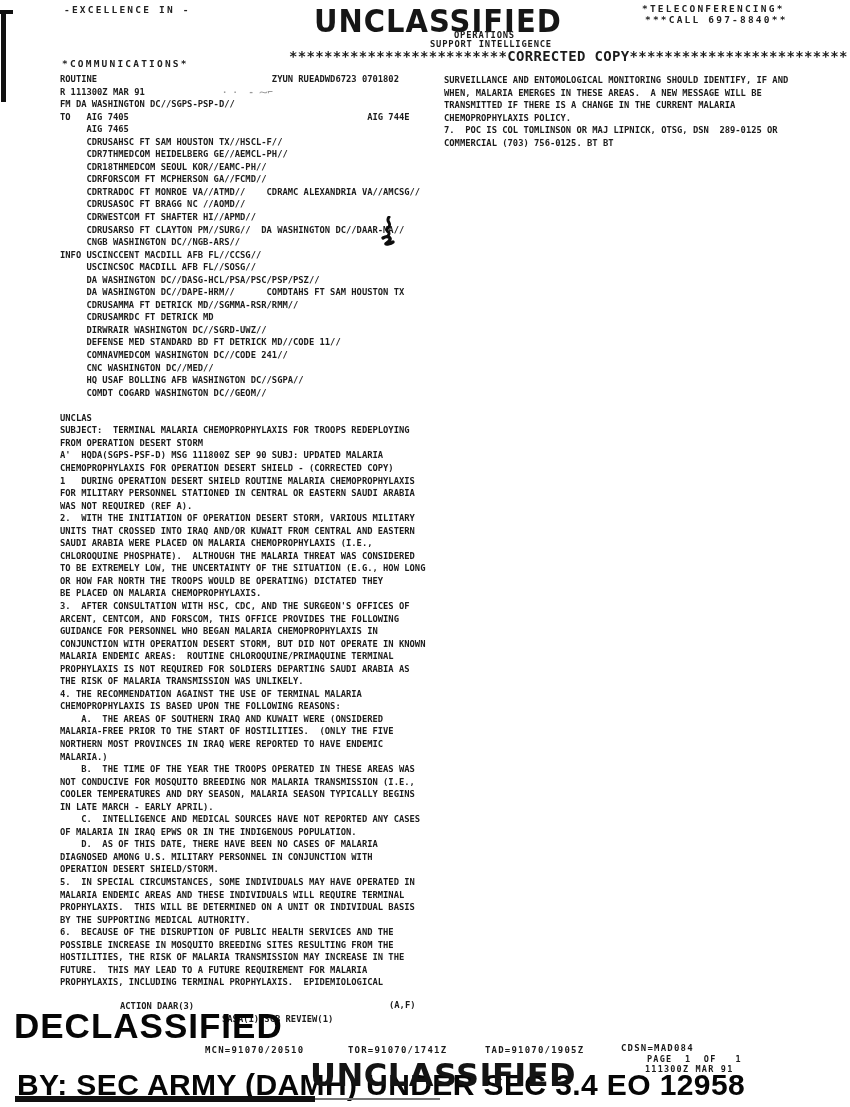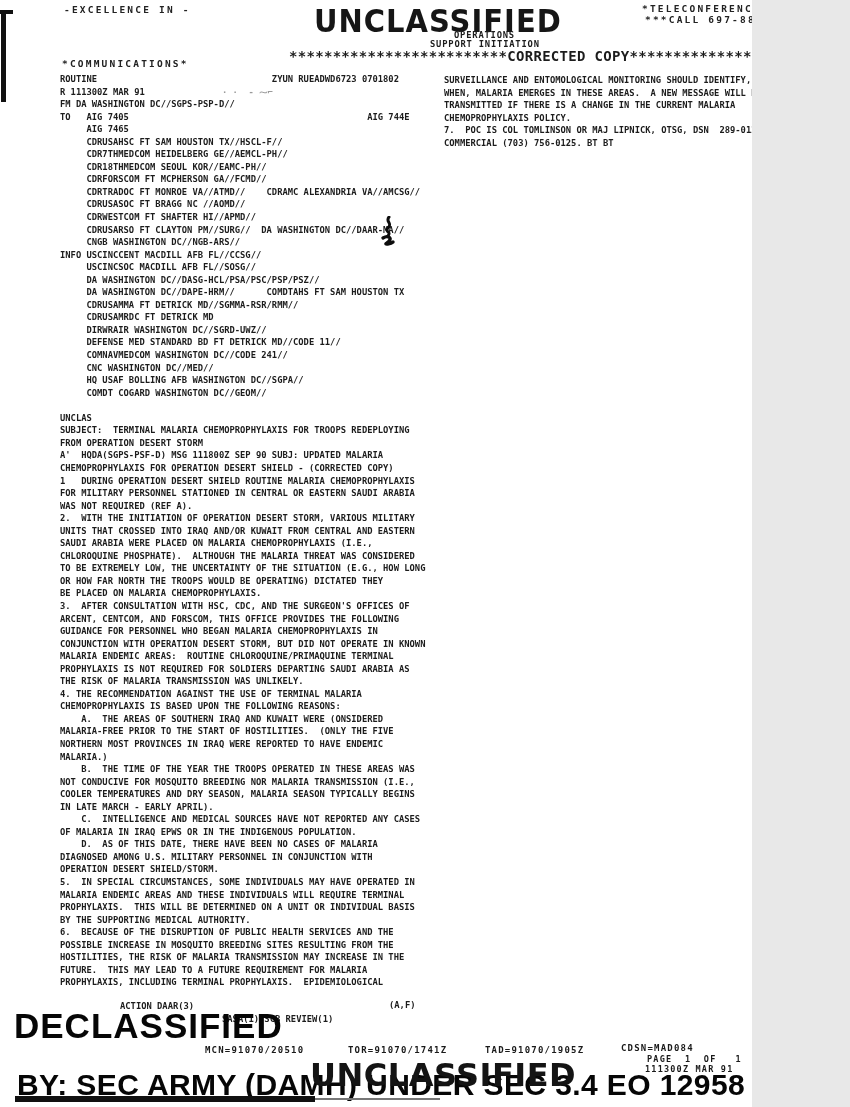--- a/index.html
+++ b/index.html
@@ -1,16 +1,16 @@
 <!DOCTYPE html>
 <html><head>
 <meta charset="utf-8">
 <style>
   html,body{margin:0;padding:0;background:#e8e8e8;}
-  .page{position:relative;width:752px;height:1107px;background:#ffffff;overflow:hidden;
+  .page{position:relative;width:850px;height:1107px;background:#ffffff;overflow:hidden;
         font-family:"DejaVu Sans Mono","Liberation Mono",monospace;color:#1b1b1b;}
   .abs{position:absolute;}
   
   pre.col{position:absolute;margin:0;font:700 8.8px/12.55px "DejaVu Sans Mono","Liberation Mono",monospace;
           color:#1c1c1c;white-space:pre;}
   
   .tinymono{font:700 9.5px "DejaVu Sans Mono","Liberation Mono",monospace;letter-spacing:2.2px;color:#222;white-space:pre;}
   .footmono{font:700 9px "DejaVu Sans Mono","Liberation Mono",monospace;letter-spacing:1.2px;color:#1a1a1a;white-space:pre;}
   .bodymono{font:700 8.8px "DejaVu Sans Mono","Liberation Mono",monospace;color:#1c1c1c;white-space:pre;margin-left:37px;}
   
@@ -36,21 +36,21 @@
 
   <div class="abs tinymono" style="left:64px;top:4px;">-EXCELLENCE IN -</div>
   <div class="abs tinymono" style="left:62px;top:31px;margin-top:27px;">*COMMUNICATIONS*</div>
 
   <div class="abs banner-top" style="left:314px;top:2px;">UNCLASSIFIED</div>
 
   <div class="abs tinymono" style="left:642px;top:3px;">*TELECONFERENCING*</div>
   <div class="abs tinymono" style="left:645px;top:14px;">***CALL 697-8840**</div>
 
   <div class="abs bodymono" style="left:417px;top:30px;letter-spacing:0.8px;">OPERATIONS</div>
-  <div class="abs bodymono" style="left:393px;top:39px;letter-spacing:0.8px;">SUPPORT INITIATION</div>
+  <div class="abs bodymono" style="left:393px;top:39px;letter-spacing:0.8px;">SUPPORT INTELLIGENCE</div>
   <div class="abs bodymono" style="left:252px;top:48px;font-size:14px;letter-spacing:0.3px;">*************************CORRECTED COPY*************************</div>
 
   <pre class="col" style="left:60px;top:73px;">ROUTINE                                 ZYUN RUEADWD6723 0701802
 R 111300Z MAR 91
 FM DA WASHINGTON DC//SGPS-PSP-D//
 TO   AIG 7405                                             AIG 744E
      AIG 7465
      CDRUSAHSC FT SAM HOUSTON TX//HSCL-F//
      CDR7THMEDCOM HEIDELBERG GE//AEMCL-PH//
      CDR18THMEDCOM SEOUL KOR//EAMC-PH//

